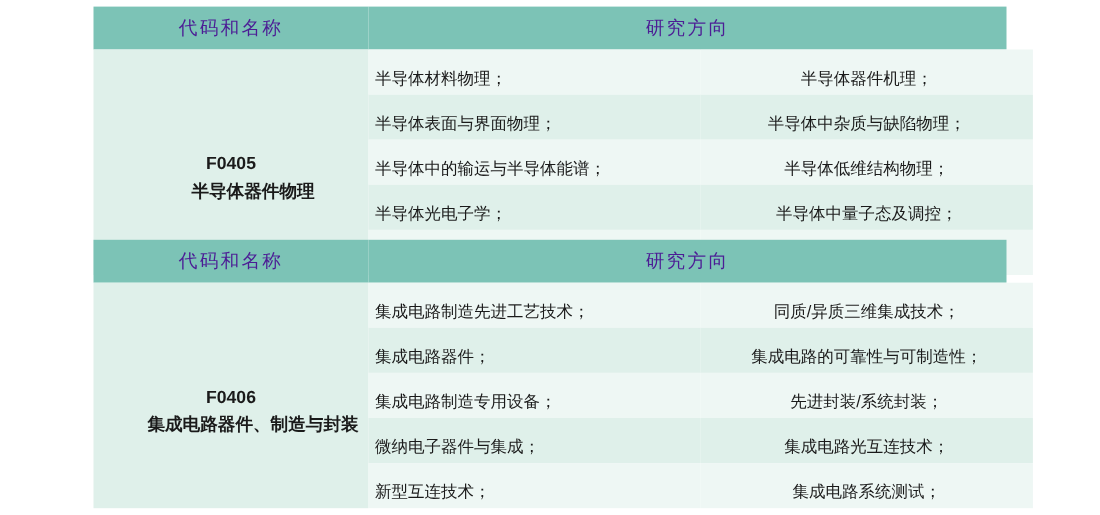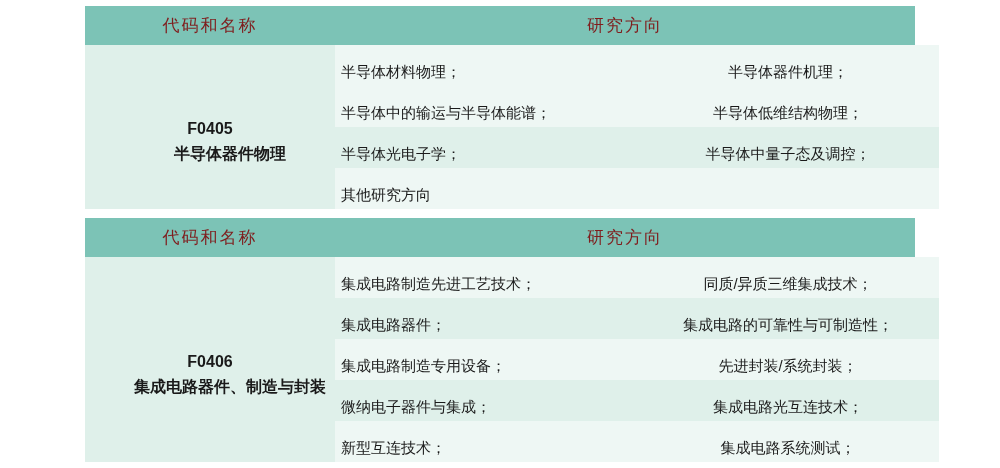--- a/index.html
+++ b/index.html
@@ -34,21 +34,21 @@
     width: 830px;
     table-layout: fixed;
   }
   table.rtable td, table.rtable th {
     padding: 0;
     margin: 0;
     border: none;
   }
   .hdr-cell {
     background: #7cc3b6;
-    color: #7f1d1d;
+    color: #4c1d95;
     text-align: center;
     font-size: 17px;
     letter-spacing: 2px;
     height: 39px;
     vertical-align: middle;
     font-weight: normal;
   }
   .hdr-code { width: 250px; }
   .hdr-dir  { width: 580px; }
 
@@ -114,20 +114,24 @@
           <span class="code">F0405</span>
           <span class="title">半导体器件物理</span>
         </td>
         <td class="dir-cell">
           <table class="inner">
             <tbody>
                   <tr class="row-alt-b">
               <td class="c0">半导体材料物理；</td>
               <td class="c1">半导体器件机理；</td>
             </tr>
+            <tr class="row-alt-a">
+              <td class="c0">半导体表面与界面物理；</td>
+              <td class="c1">半导体中杂质与缺陷物理；</td>
+            </tr>
             <tr class="row-alt-b">
               <td class="c0">半导体中的输运与半导体能谱；</td>
               <td class="c1">半导体低维结构物理；</td>
             </tr>
             <tr class="row-alt-a">
               <td class="c0">半导体光电子学；</td>
               <td class="c1">半导体中量子态及调控；</td>
             </tr>
             <tr class="row-alt-b">
               <td class="c0">其他研究方向</td>

